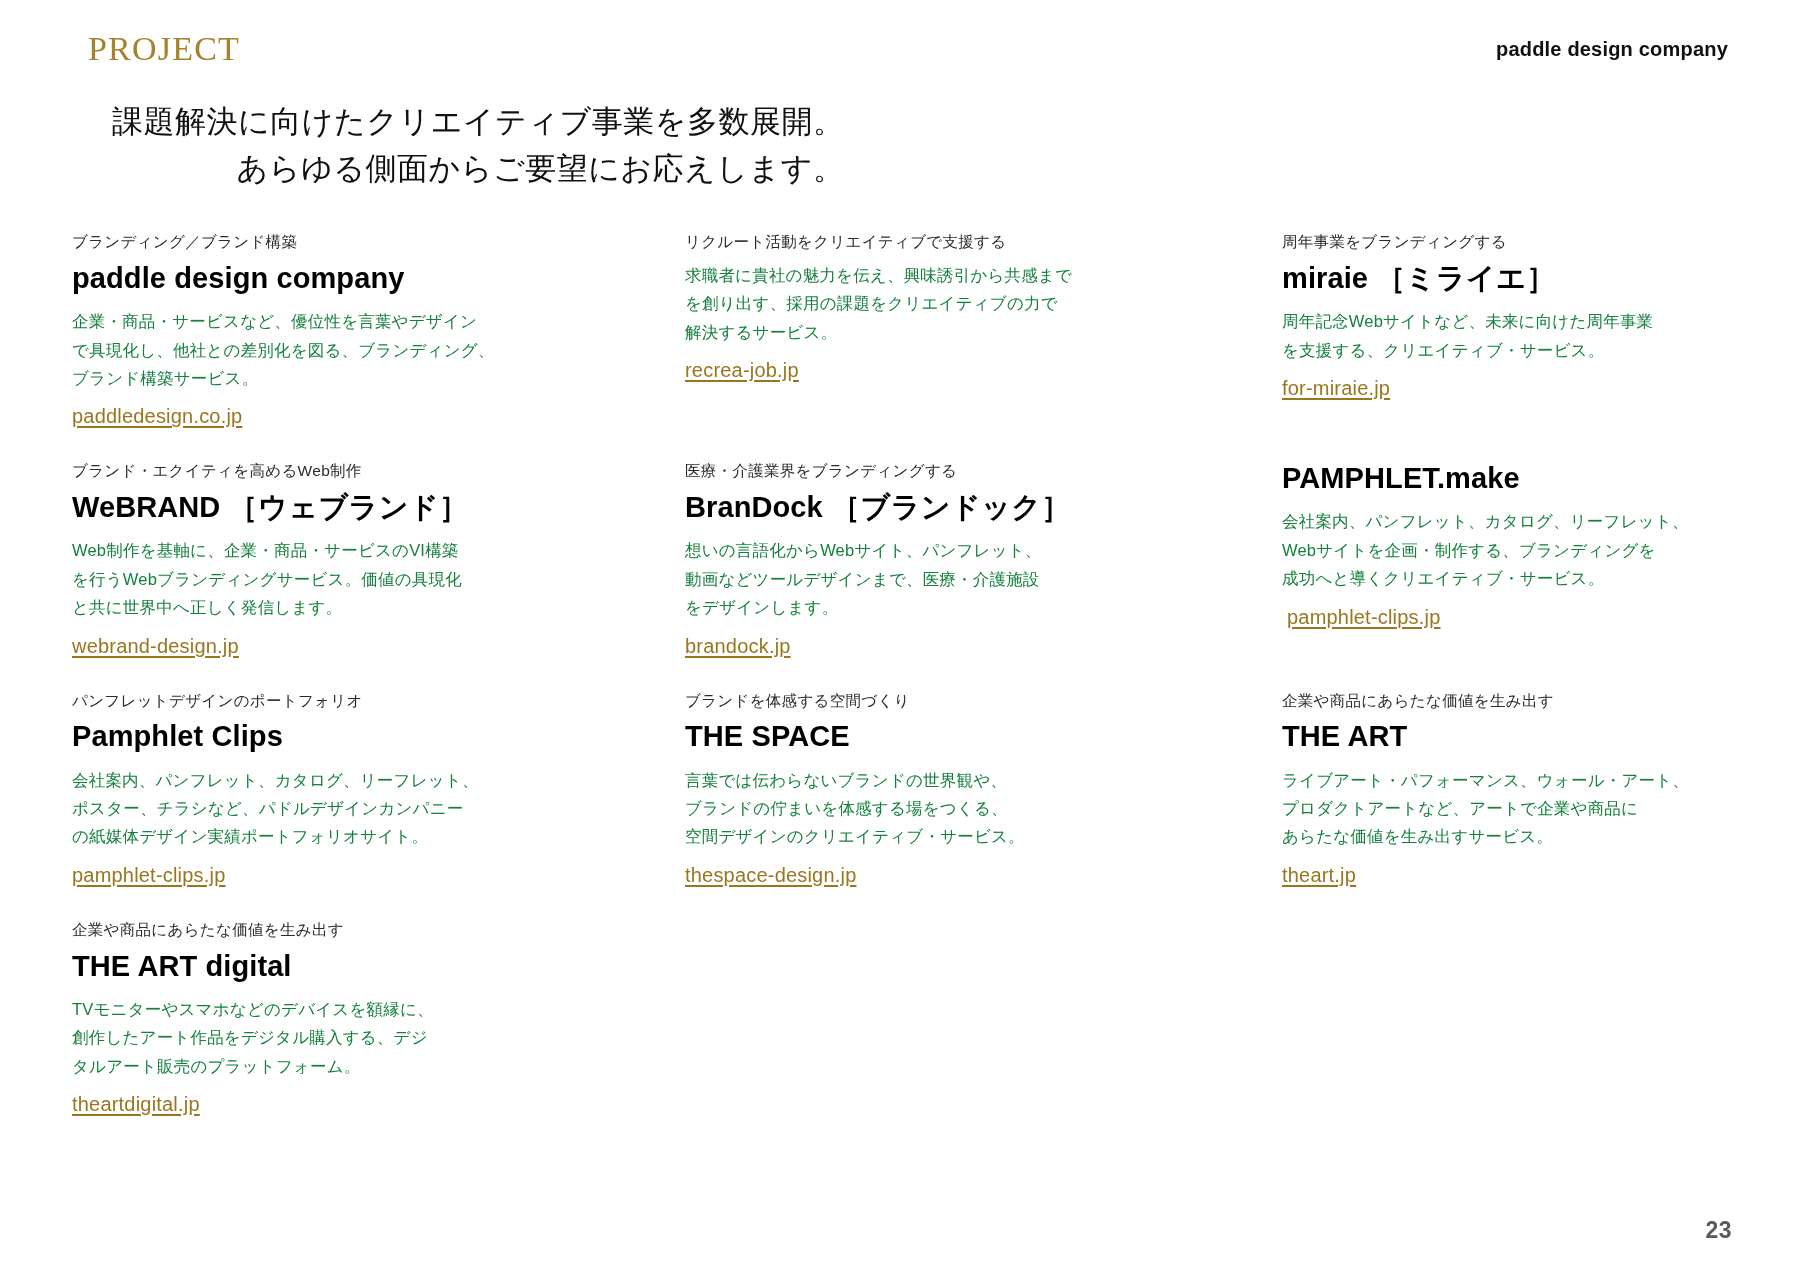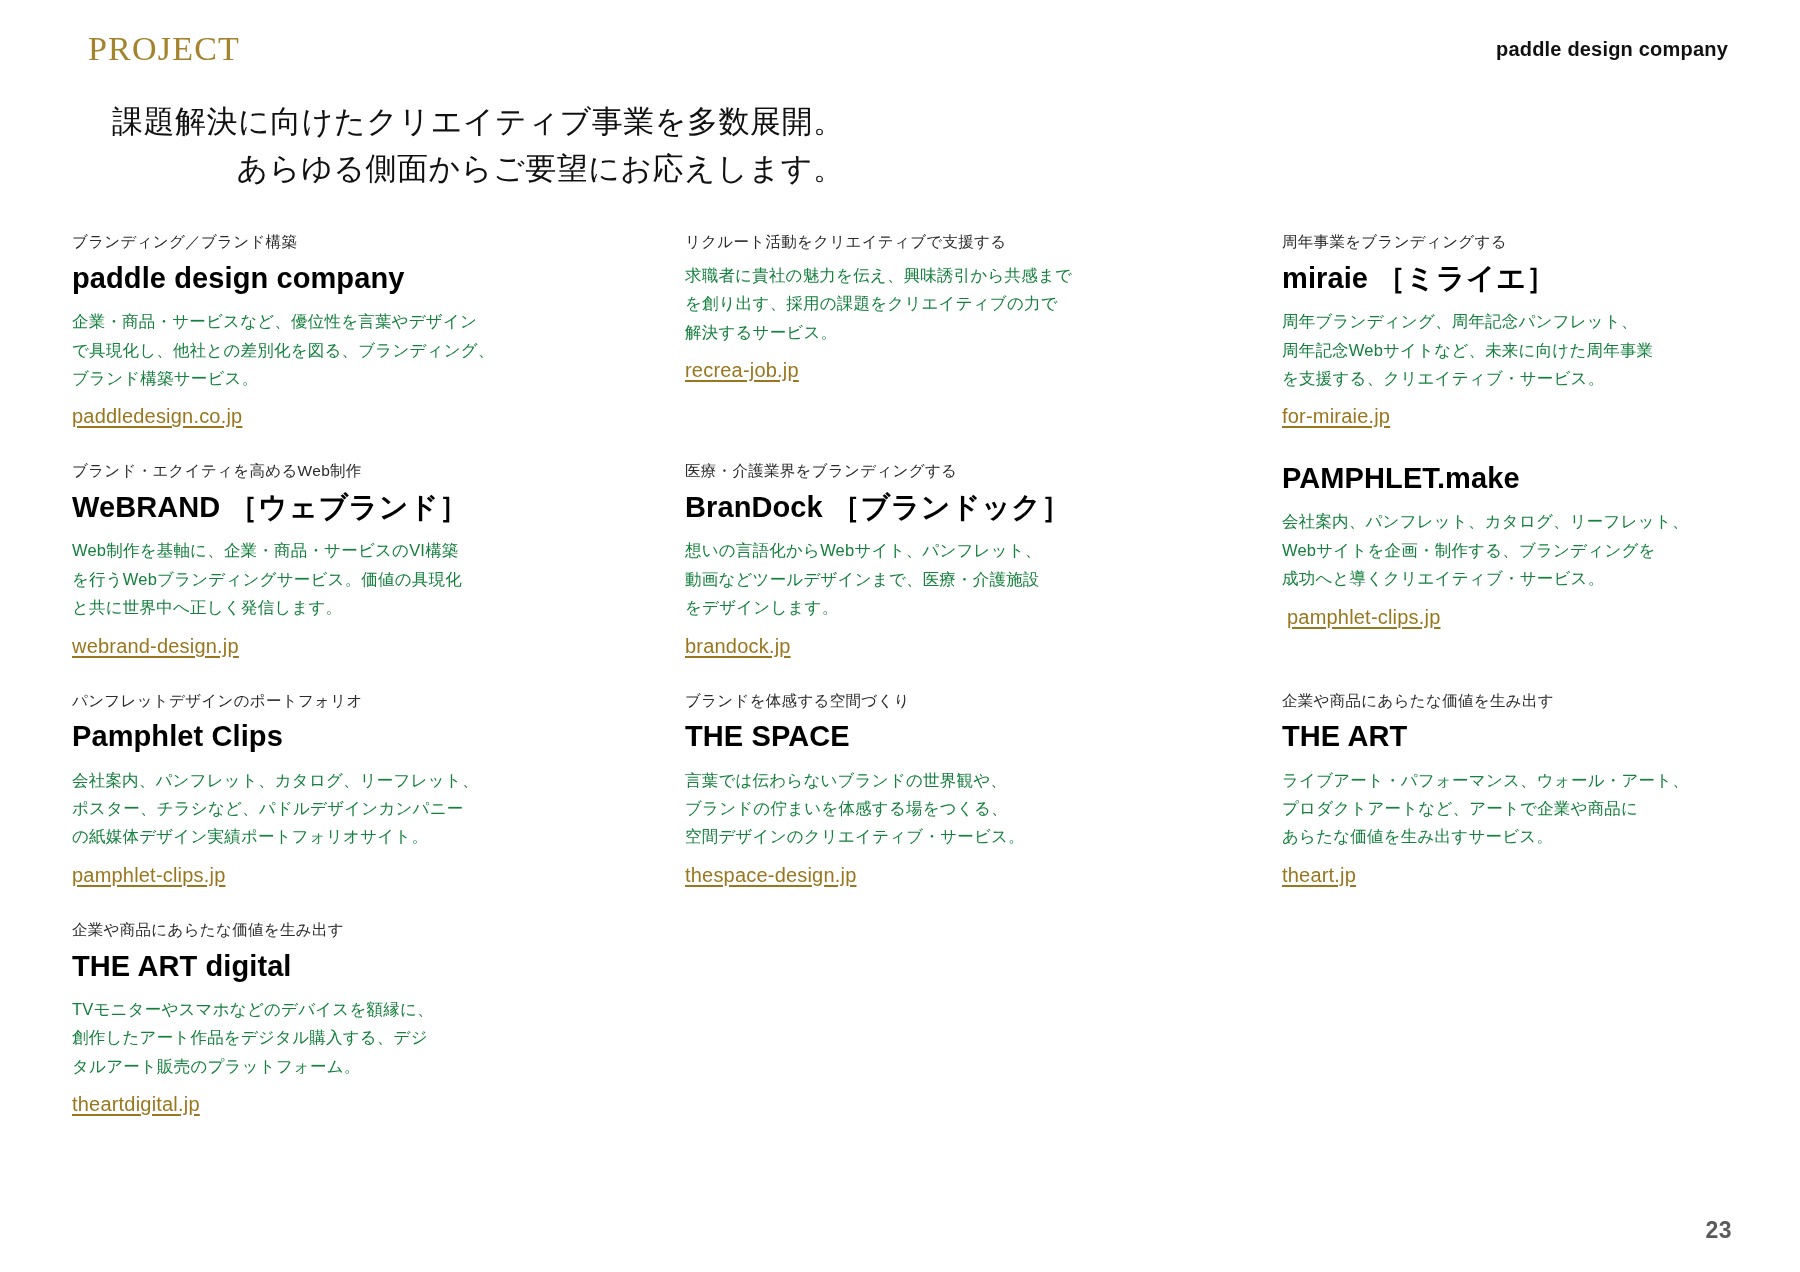--- a/index.html
+++ b/index.html
@@ -155,21 +155,20 @@
       <span>解決するサービス。</span>
     </p>
     <a class="card-link">recrea-job.jp</a>
   </div>
 
 
   <div class="card">
     <p class="card-eyebrow">周年事業をブランディングする</p>
     <h2 class="card-title"><span>miraie</span> <span class="jp">［ミライエ］</span></h2>
     <p class="card-desc">
-      <span>周年ブランディング、周年記念パンフレット、</span>
       <span>周年記念Webサイトなど、未来に向けた周年事業</span>
       <span>を支援する、クリエイティブ・サービス。</span>
     </p>
     <a class="card-link">for-miraie.jp</a>
   </div>
 
   <div class="card">
     <p class="card-eyebrow">ブランド・エクイティを高めるWeb制作</p>
     <h2 class="card-title"><span>WeBRAND</span> <span class="jp">［ウェブランド］</span></h2>
     <p class="card-desc">

